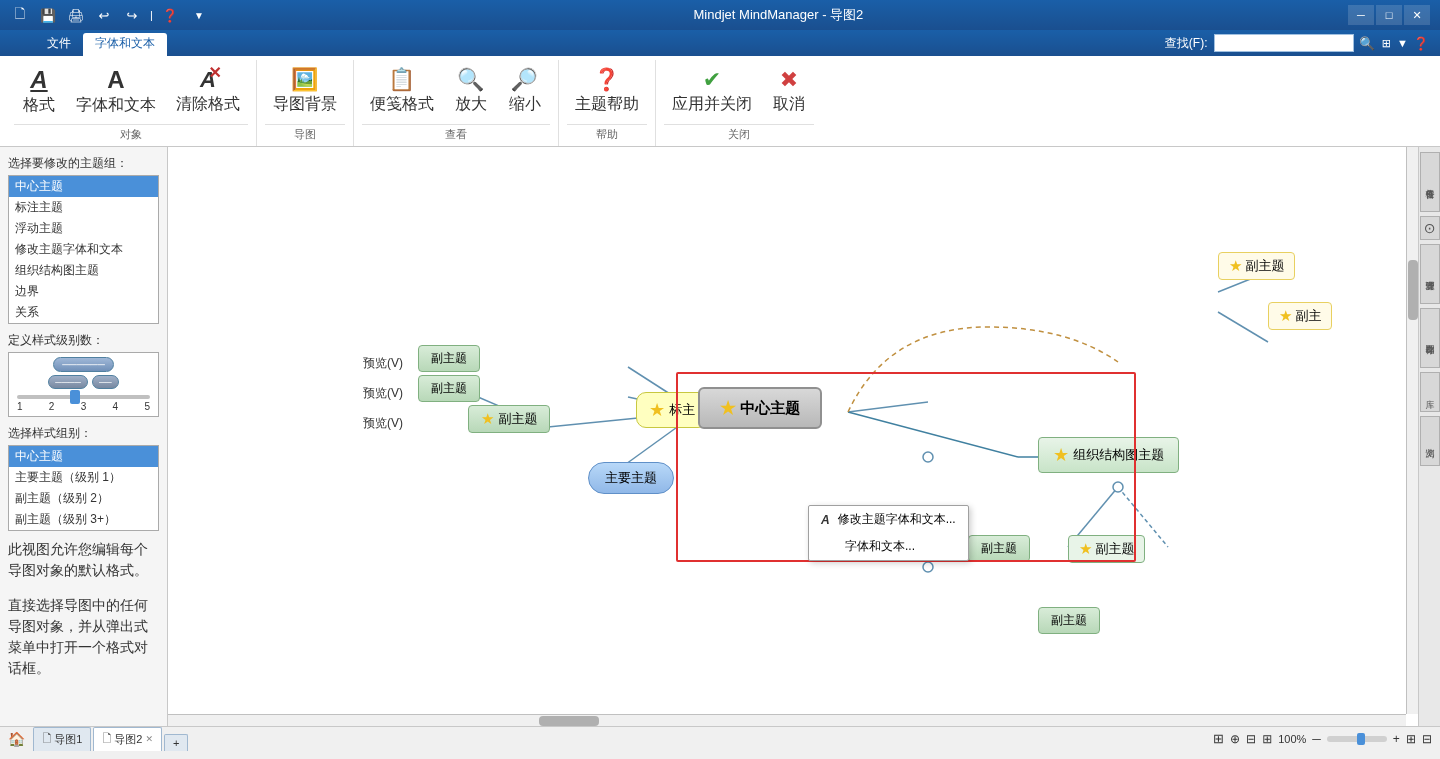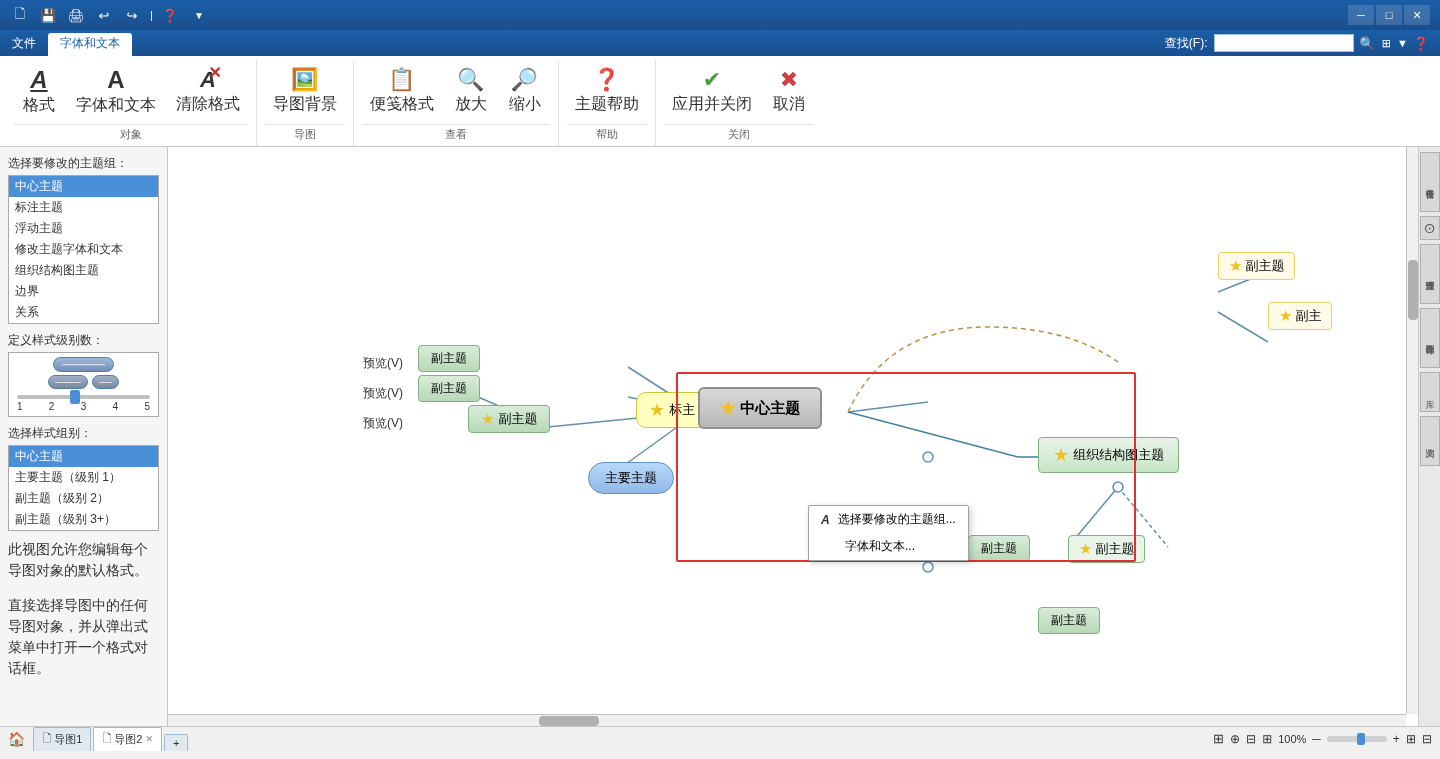--- a/index.html
+++ b/index.html
@@ -22,20 +22,21 @@
 
     
     .qa-icon { width: 20px; height: 20px; display: inline-flex; align-items: center; justify-content: center; cursor: pointer; color: white; font-size: 13px; }
 
     
     .menu-bar {
       background: linear-gradient(to bottom, #1a5fa8, #1a4f8f);
       height: 26px;
       display: flex;
       align-items: stretch;
+      padding-left: 35px;
     }
     .menu-item {
       padding: 0 12px;
       display: flex;
       align-items: center;
       color: white;
       font-size: 12px;
       cursor: pointer;
     }
     .menu-item.active { background: white; color: #1a5fa8; border-radius: 3px 3px 0 0; margin-top: 3px; padding-bottom: 3px; }
@@ -255,20 +256,21 @@
   <div class="title-bar-left">
     <span class="qa-icon">🗋</span>
     <span class="qa-icon">💾</span>
     <span class="qa-icon">🖨</span>
     <span class="qa-icon">↩</span>
     <span class="qa-icon">↪</span>
     <span style="color:white;font-size:11px;">|</span>
     <span class="qa-icon">❓</span>
     <span class="qa-icon" style="font-size:10px;">▼</span>
   </div>
+  <div class="title-bar-title">Mindjet MindManager - 导图2</div>
   <div class="title-bar-controls">
     <button class="title-btn">─</button>
     <button class="title-btn">□</button>
     <button class="title-btn close">✕</button>
   </div>
 </div>
 
 <div class="menu-bar">
   <div class="menu-item">文件</div>
   <div class="menu-item active">字体和文本</div>
@@ -467,21 +469,21 @@
 
     <div class="mm-node node-center" style="left:530px;top:240px;">
       <span class="star-icon">★</span>中心主题
     </div>
 
     <div class="selection-box" style="left:508px;top:225px;width:460px;height:190px;"></div>
 
     <div class="context-menu" style="left:640px;top:358px;">
       <div class="context-menu-item">
         <span style="font-weight:bold;font-style:italic;color:#333;">A</span>
-        <span>选择要修改的主题组...</span>
+        <span>修改主题字体和文本...</span>
       </div>
       <div class="context-menu-item">
         <span style="display:inline-block;width:16px;"></span>
         <span>字体和文本...</span>
       </div>
     </div>
 
     <div class="mm-node" style="left:1050px;top:105px;background:#fffbe8;border:1px solid #e8d060;border-radius:4px;padding:4px 10px;display:flex;align-items:center;gap:3px;">
       <span class="star-icon-sm">★</span>副主题
     </div>

